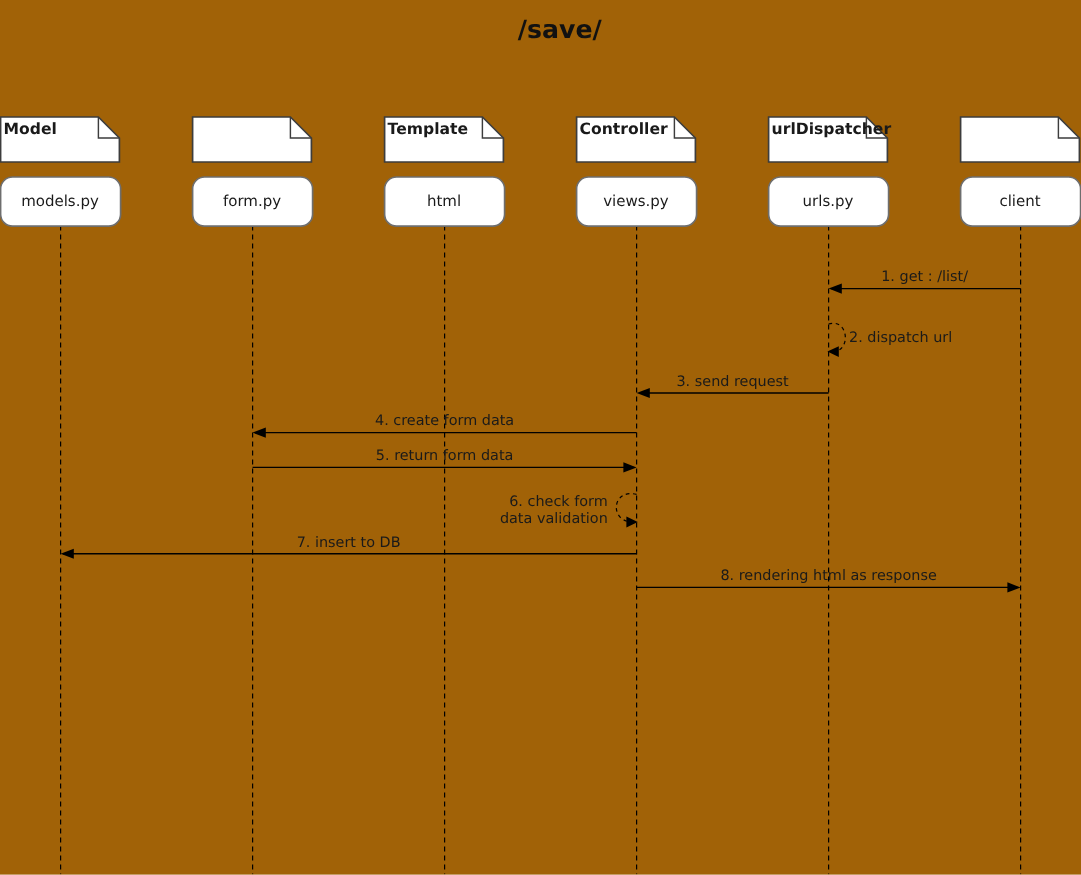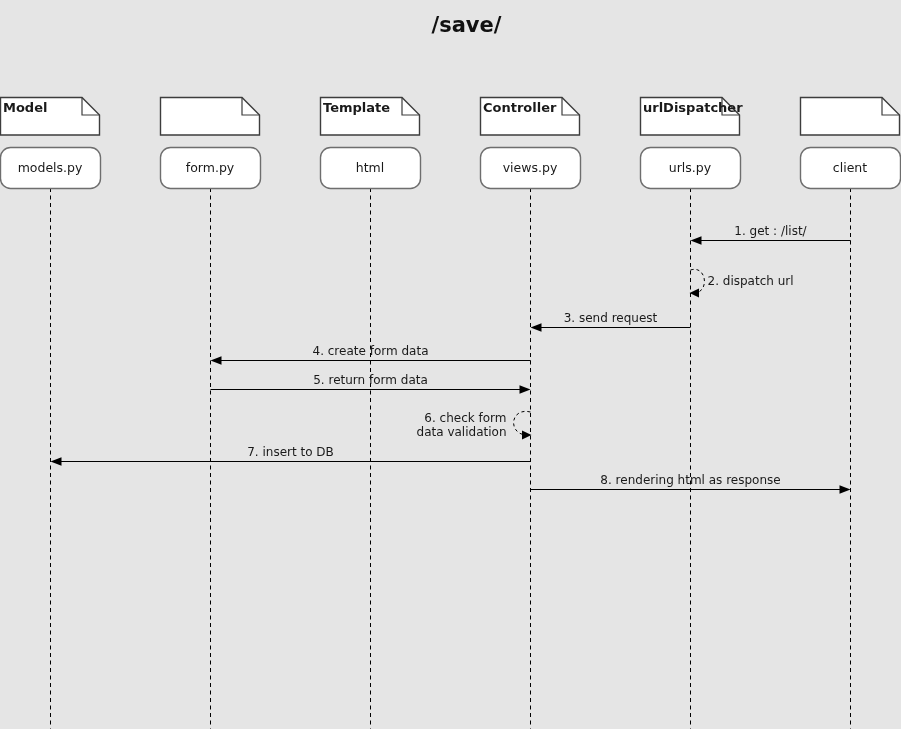--- a/index.html
+++ b/index.html
@@ -1,16 +1,16 @@
 <!DOCTYPE html>
 <html><head>
 <meta charset="utf-8">
 <style>
   html,body{margin:0;padding:0;background:#fff;}
-  .stage{position:relative;width:901px;height:729px;background:#e5e5e5;overflow:hidden;
+  .stage{position:relative;width:901px;height:729px;background:#a16207;overflow:hidden;
          font-family:"DejaVu Sans",sans-serif;}
   .title{position:absolute;top:13px;left:0;width:100%;text-align:center;
          font-weight:bold;font-size:21px;color:#111;transform:translateX(16px);}
   svg{position:absolute;top:0;left:0;}
   svg text{font-family:"DejaVu Sans","Liberation Sans",sans-serif;}
 </style>
 </head>
 <body>
 
 <div class="stage">

